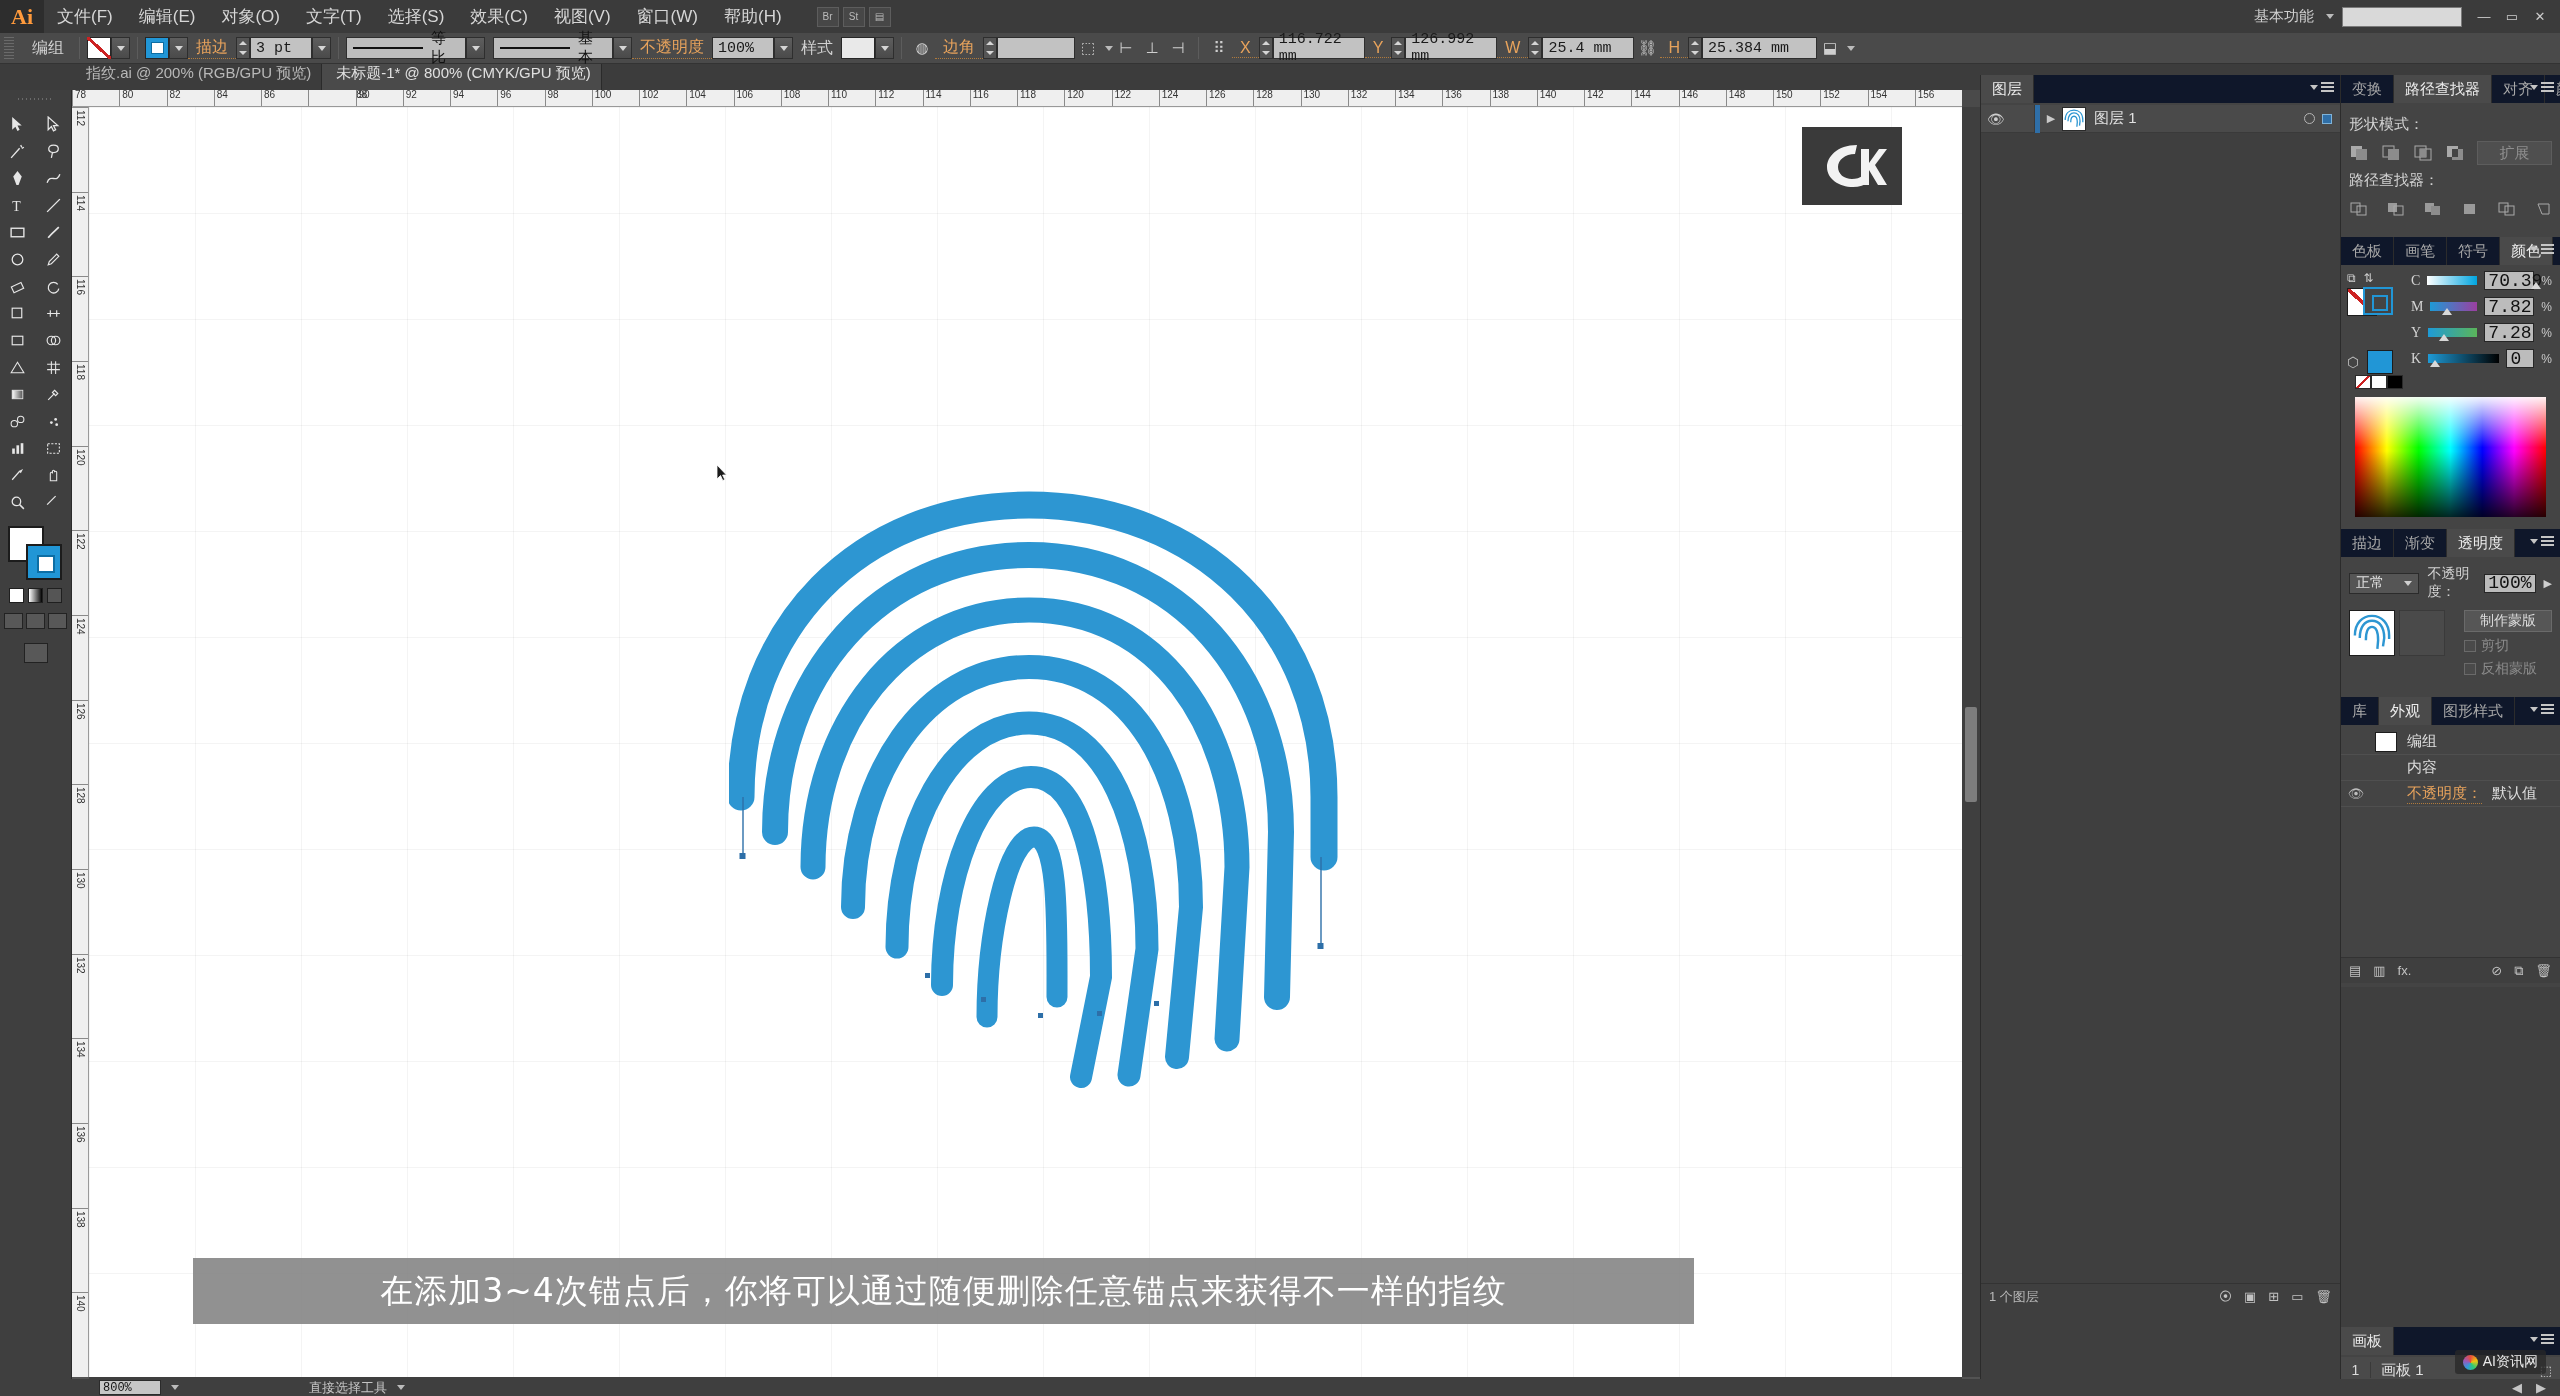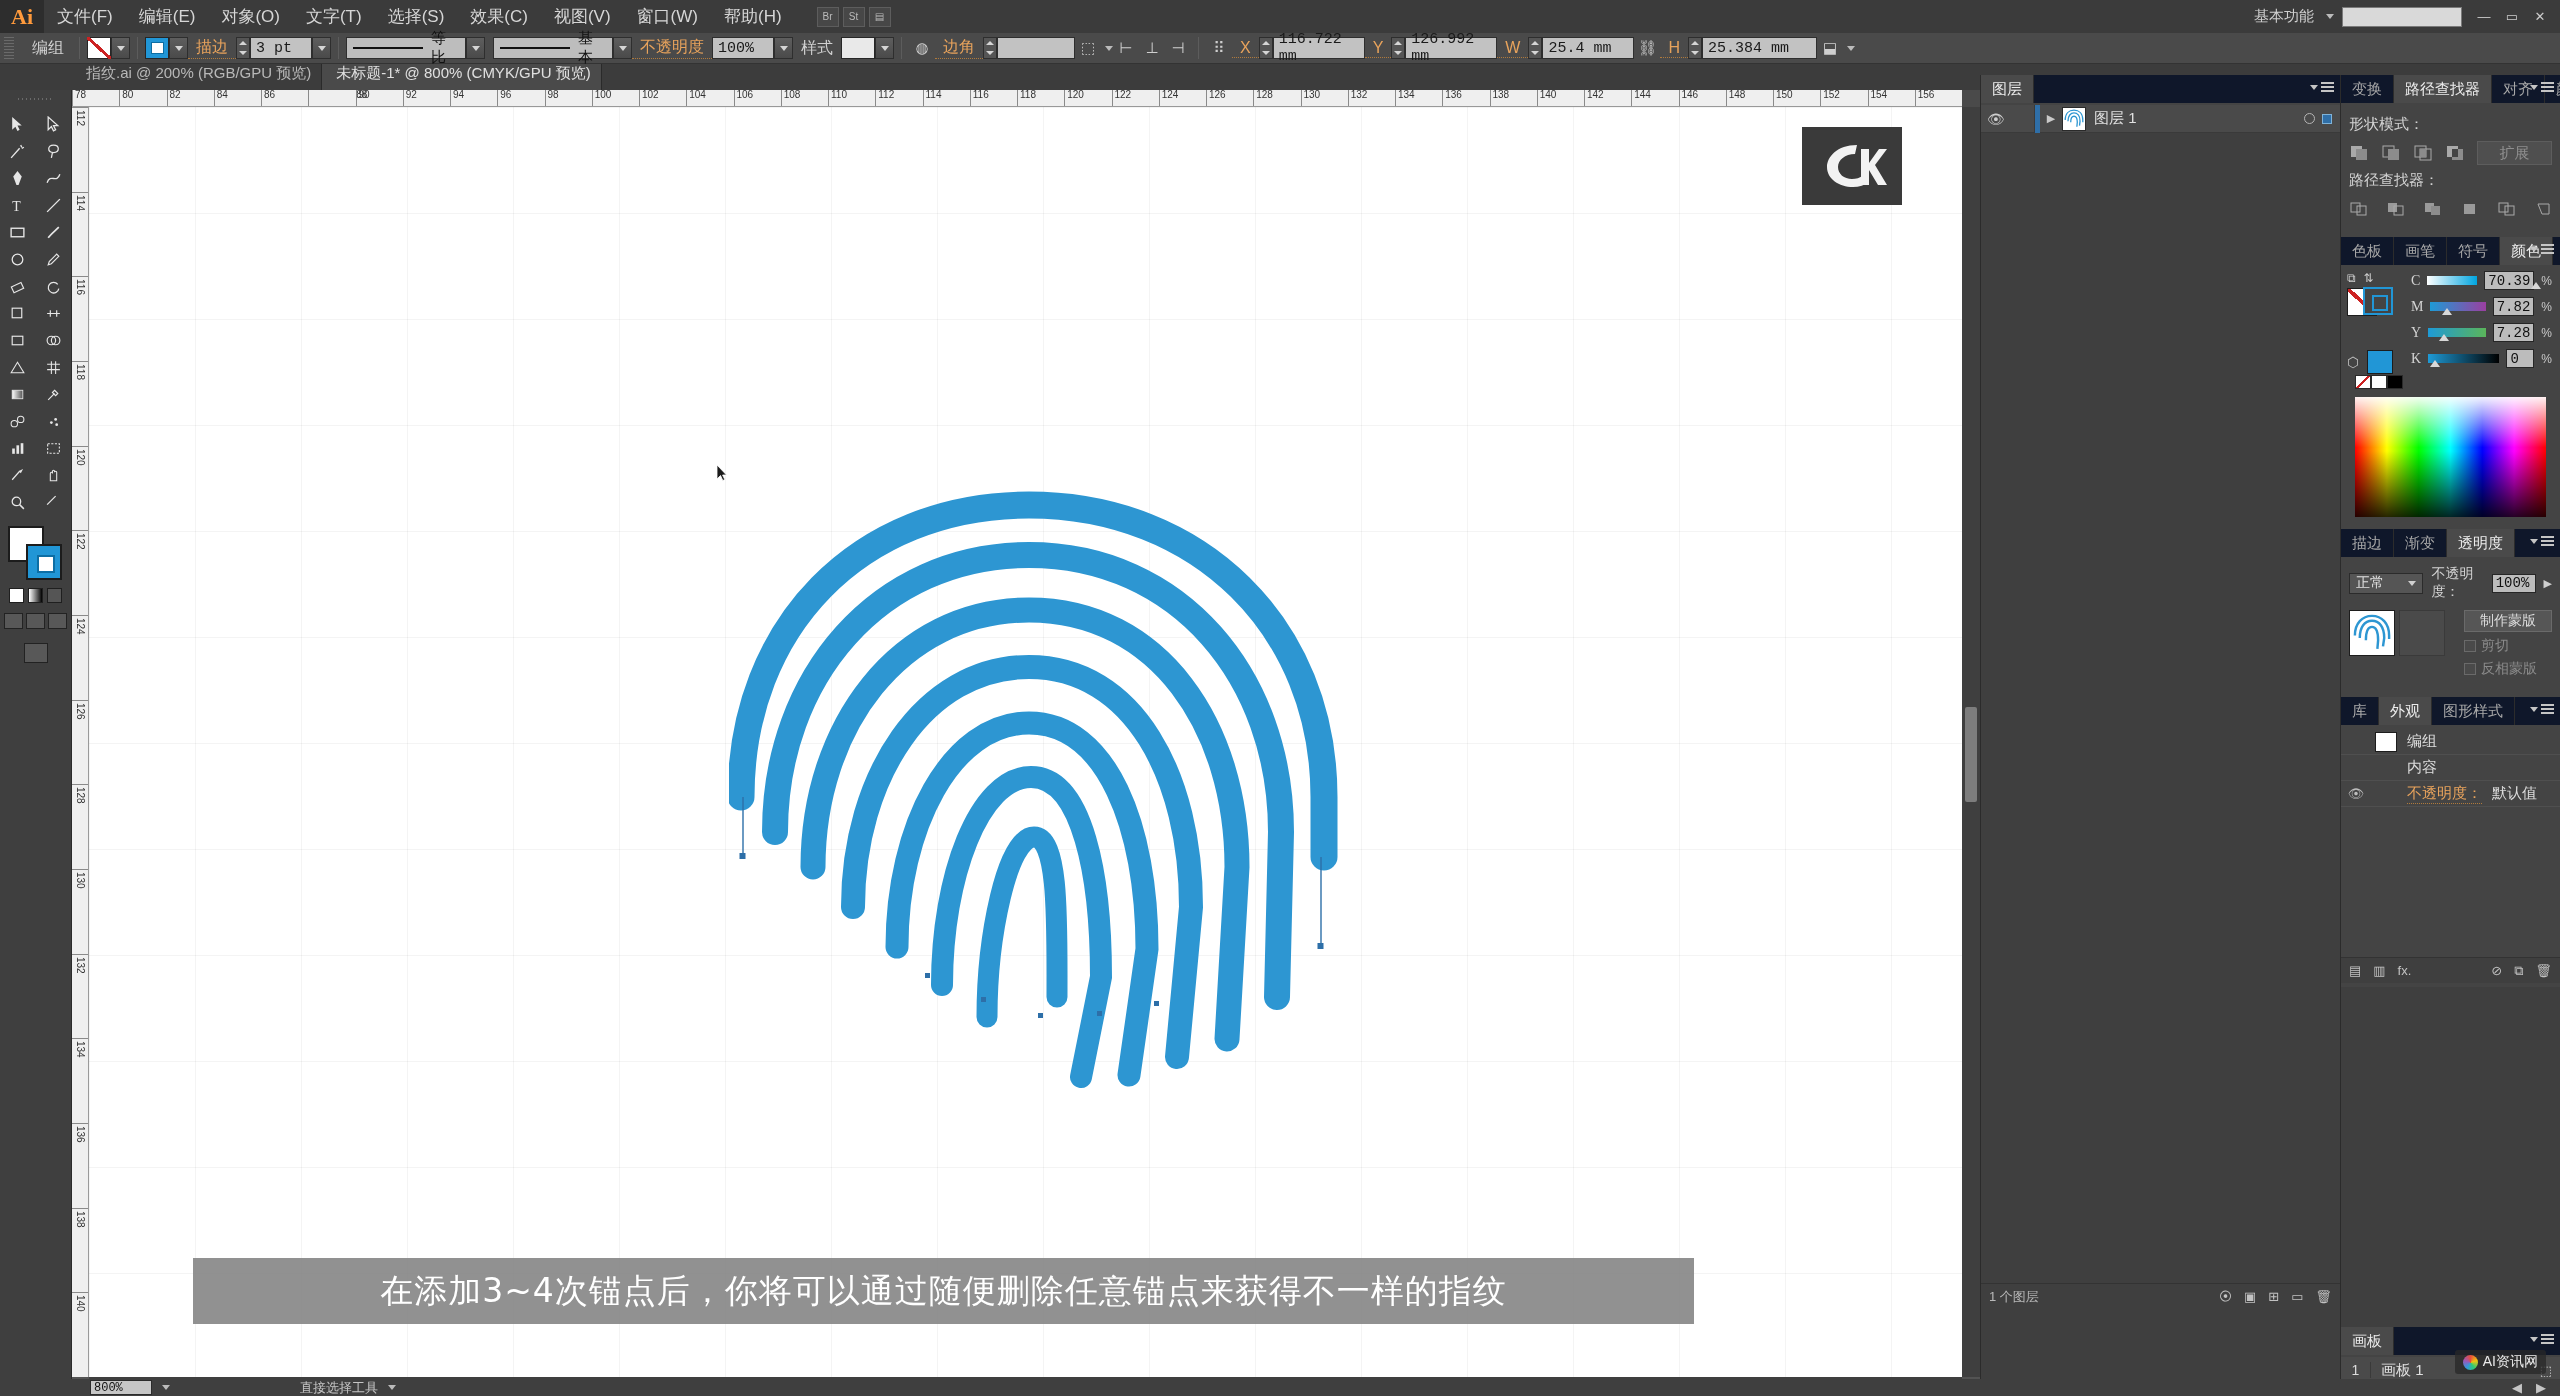--- a/index.html
+++ b/index.html
@@ -217,21 +217,21 @@
   .cp-fill { position:relative; width:30px;height:28px;border:1px solid #1d1d1d;background:#fff; }
   .cp-fill:after{content:'';position:absolute;inset:0;background:linear-gradient(to top right,transparent 45%,#cc2222 45%,#cc2222 55%,transparent 55%);}
   .cp-stroke { position:absolute; left:16px; top:16px; width:30px;height:28px;border:2px solid #2196d6;background:#444; }
   .cp-stroke:after{content:'';position:absolute;left:7px;top:6px;width:12px;height:12px;border:2px solid #2196d6;}
   .sliders { margin-left:62px; }
   .srow { display:flex; align-items:center; gap:7px; margin-bottom:7px; }
   .slab { width:12px; font-size:14px; color:#d4d4d4; font-family:"Liberation Serif",serif; }
   .strack { width:150px; height:9px; position:relative; }
   .strack .bar { position:absolute; inset:0; }
   .sknob { position:absolute; top:6px; width:0;height:0;border-left:5px solid transparent;border-right:5px solid transparent;border-bottom:7px solid #d8d8d8; }
-  .sval { width:50px;height:19px;background:#bcbcbc;border:1px solid #262626;color:#111;font-size:14px;
+  .sval { width:50px;height:19px;background:#bcbcbc;border:1px solid #262626;color:#111;font-size:18px;
           display:flex;align-items:center;padding:0 3px;font-family:"Liberation Mono",monospace;}
   .spct { font-size:12px; color:#c9c9c9; }
   .spectrum { height:120px; margin:8px 6px 4px; position:relative;
     background:
       linear-gradient(to bottom, rgba(255,255,255,0) 0%, rgba(255,255,255,0) 45%, rgba(0,0,0,0.85) 100%),
       linear-gradient(to bottom, rgba(255,255,255,0.95) 0%, rgba(255,255,255,0) 42%),
       linear-gradient(to right,#ff0000,#ffff00,#00ff00,#00ffff,#0000ff,#ff00ff,#ff0000);
   }
   .spectrum-strip { display:flex; margin:0 6px 4px; }
   .spectrum-strip div { width:16px;height:14px;border:1px solid #2a2a2a; }
@@ -271,21 +271,21 @@
 
   
   .ab-row{display:flex;align-items:center;height:26px;background:#4a4a4a;}
   .ab-idx{width:30px;text-align:center;font-size:14px;color:#dcdcdc;border-right:1px solid #3a3a3a;}
   .ab-name{font-size:15px;color:#e0e0e0;padding-left:10px;}
   .ab-icon{margin-left:auto;padding-right:8px;color:#cfcfcf;font-size:13px;}
 
   
   .statusbar {
     position:absolute; left:0; top:1379px; width:2560px; height:17px; background:#3f3f3f;
-    display:flex; align-items:center; font-size:13px; color:#c5c5c5;
+    display:flex; align-items:center; font-size:13px; color:#c5c5c5;padding-left:9px;
   }
   .zoomfield{width:62px;height:15px;background:#c6c6c6;border:1px solid #2b2b2b;color:#111;font-size:12px;display:flex;align-items:center;padding:0 3px;margin-left:90px;font-family:"Liberation Mono",monospace;}
   .sb-caret{margin:0 10px;}
   .sb-text{margin-left:120px;font-size:13px;}
   .sb-right{margin-left:auto;display:flex;align-items:center;gap:14px;padding-right:14px;}
 
   
   .watermark{
     position:absolute; right:14px; bottom:22px; display:flex; align-items:center; gap:5px;
     background:rgba(40,40,40,0.75); padding:3px 8px; border-radius:3px;

